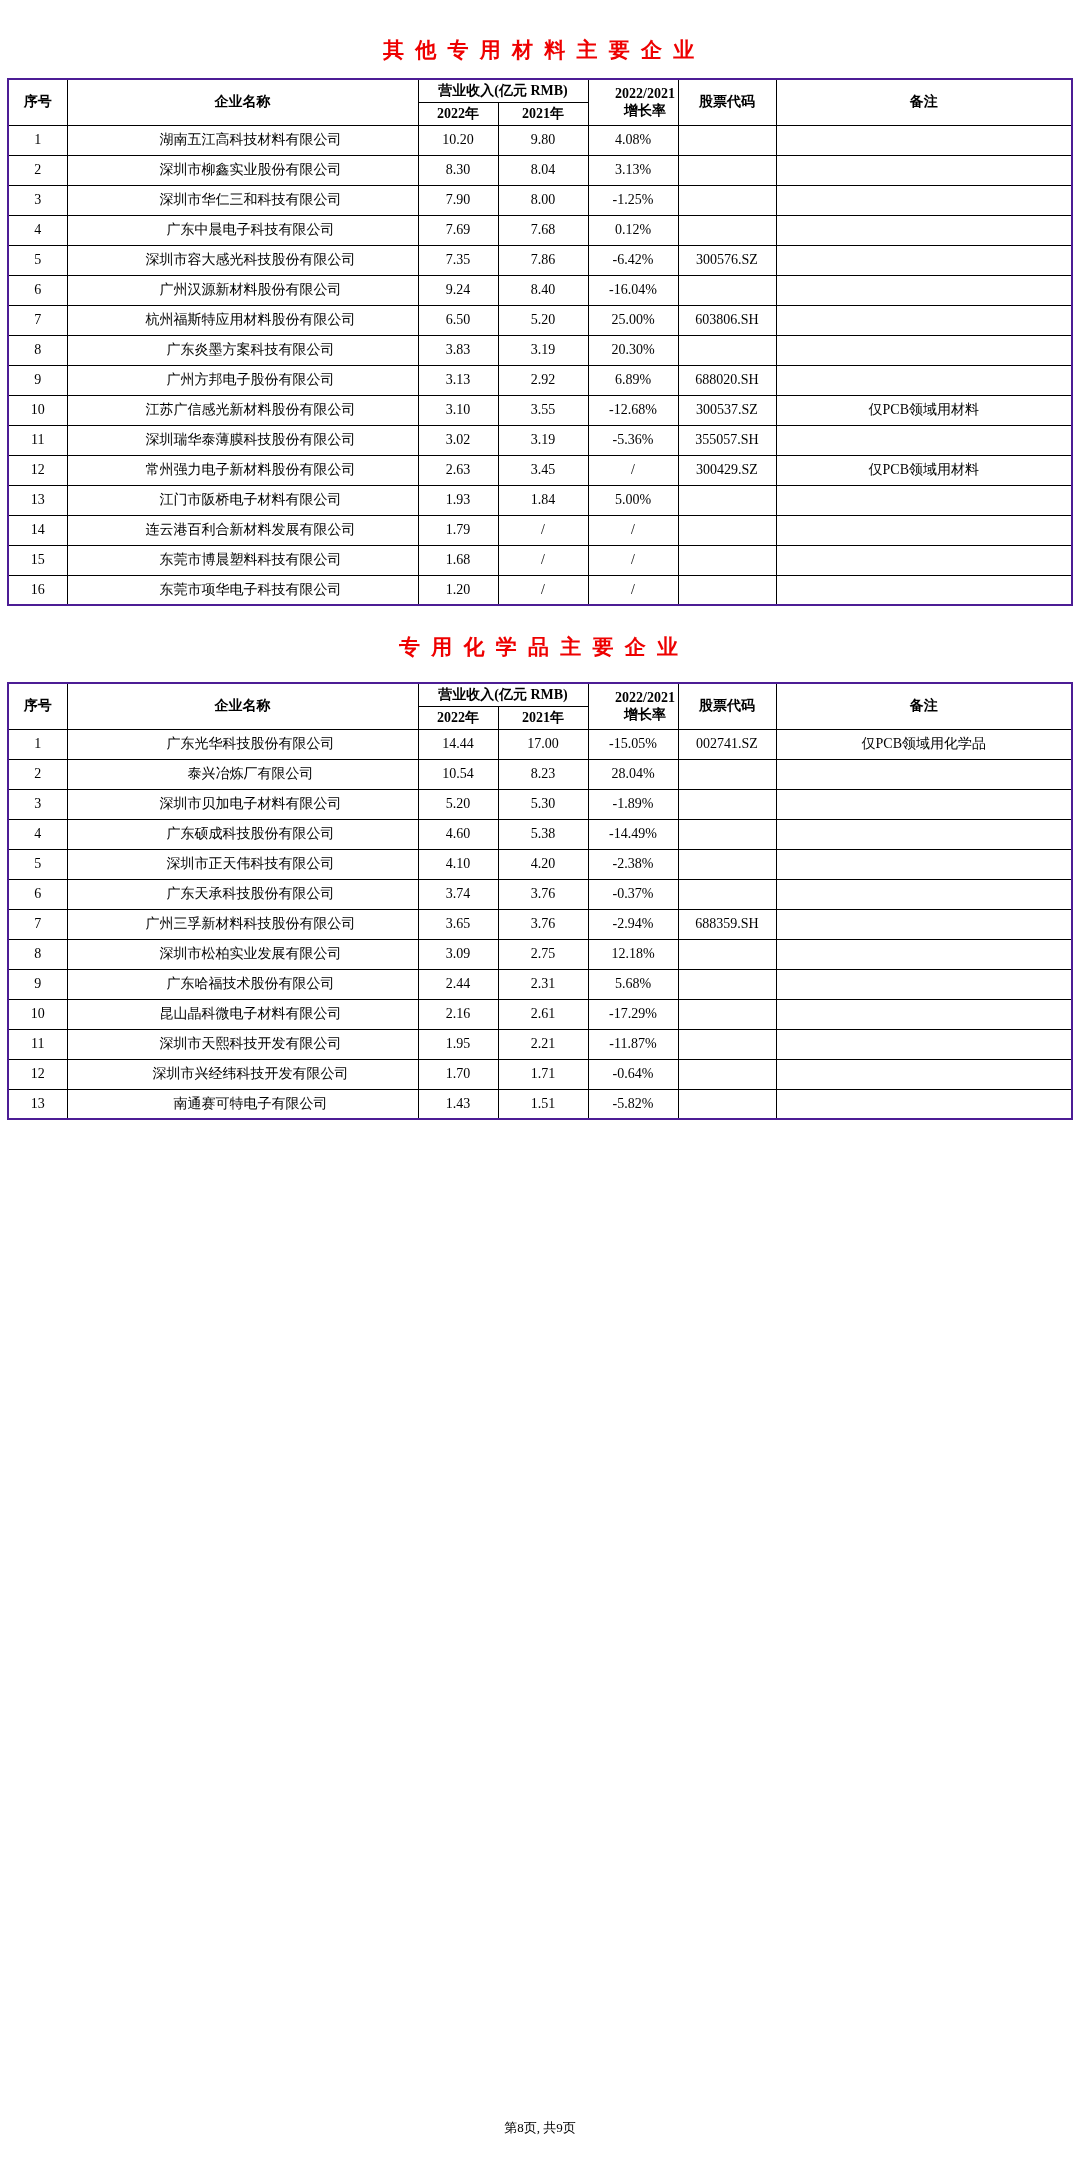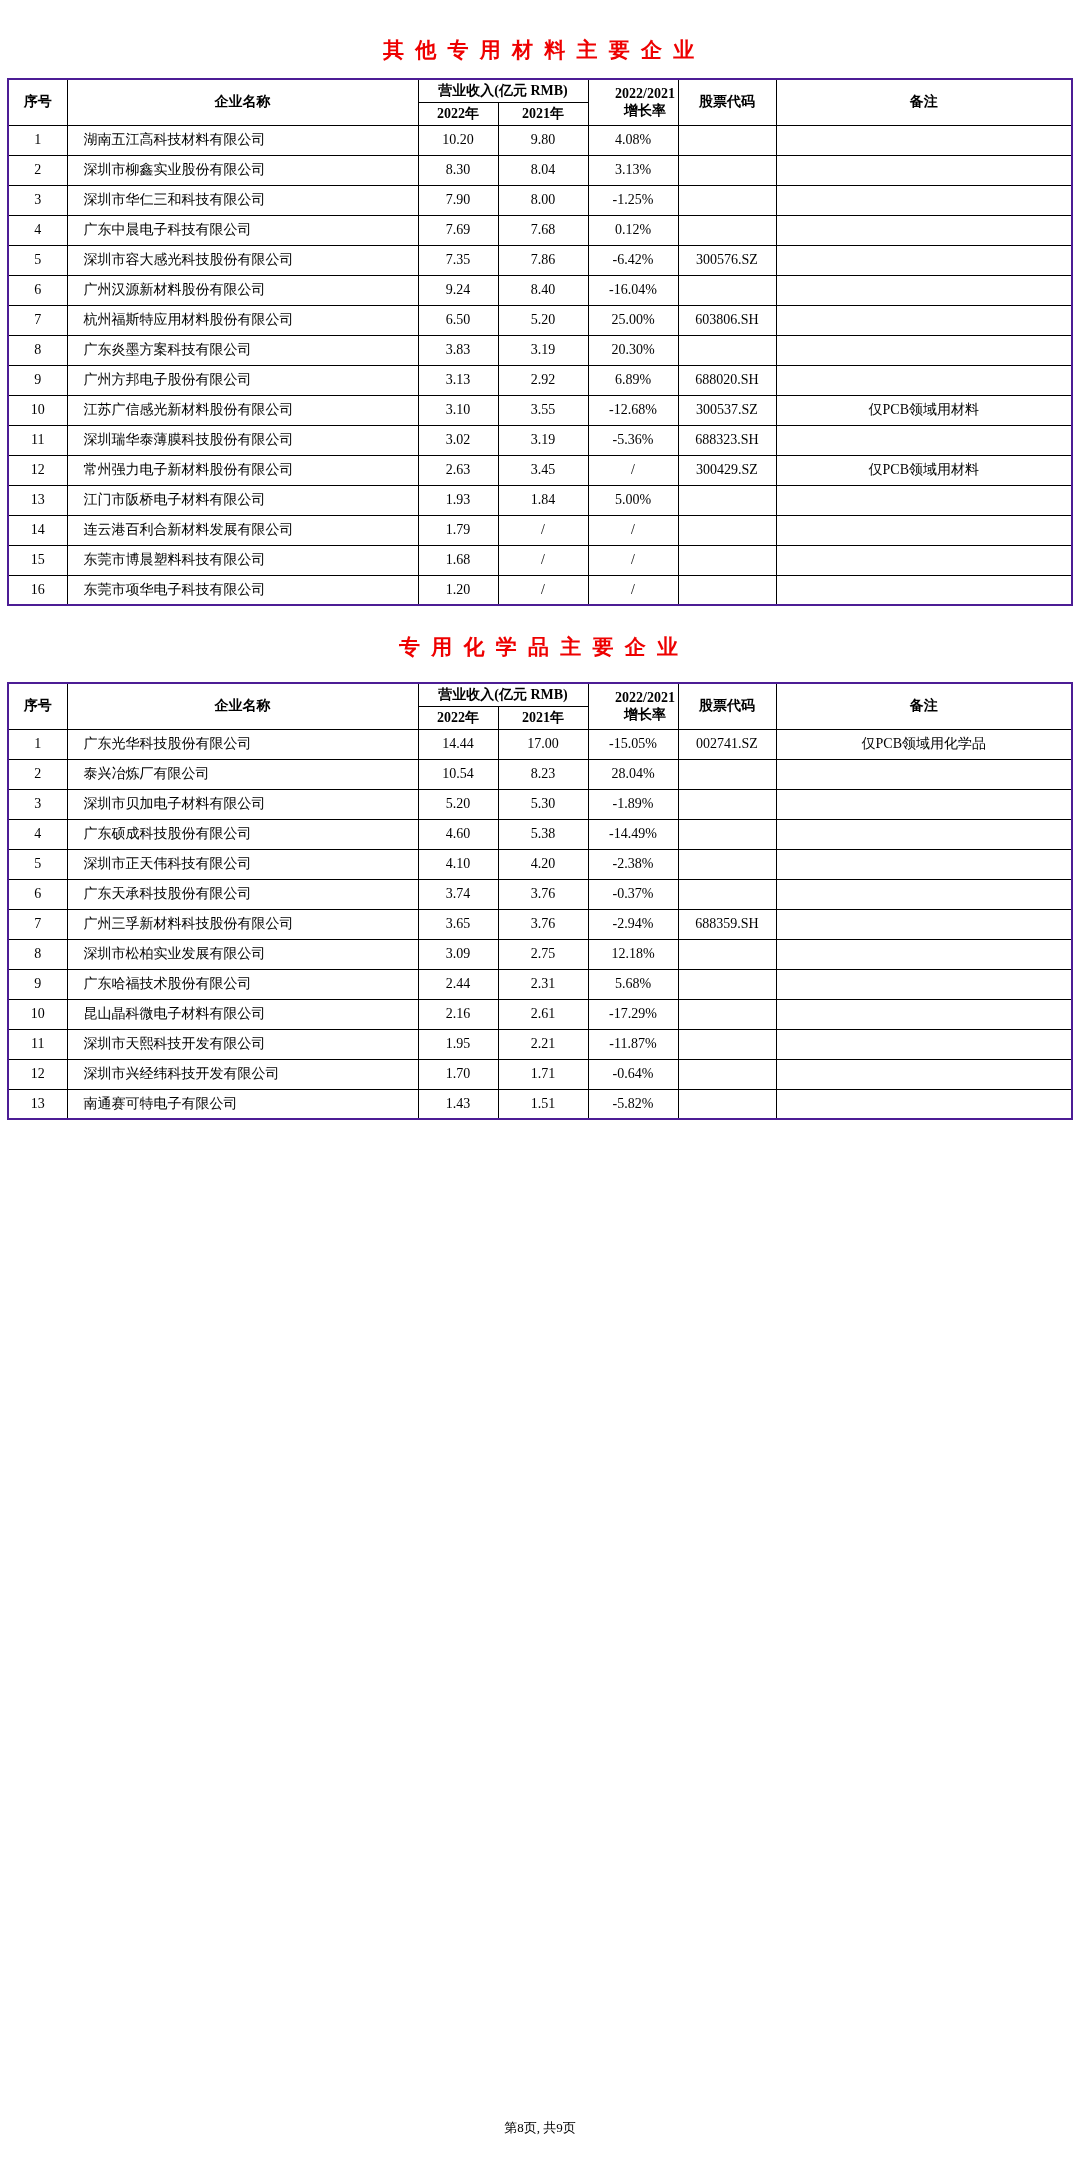--- a/index.html
+++ b/index.html
@@ -42,21 +42,21 @@
     font-size:14px;
     text-align:center;
     vertical-align:middle;
     padding:0;
     overflow:hidden;
     white-space:nowrap;
   }
   .data-table thead tr { height:23px; }
   .data-table th { font-weight:bold; }
   .data-table tbody tr { height:30px; }
-  .data-table td.c-company { text-align:left; padding-left:16px; }
+  .data-table td.c-company { text-align:center; padding-left:16px; }
   .growth-line { display:block; line-height:1.25;padding-left:24px; }
 
   .page-footer {
     position:absolute;
     left:0; right:0;
     top:2099px;
     text-align:center;
     font-size:13px;
     color:#000;
   }
@@ -185,21 +185,21 @@
           <td class="c-growth">-12.68%</td>
           <td class="c-stock">300537.SZ</td>
           <td class="c-remark">仅PCB领域用材料</td>
         </tr>
         <tr>
           <td class="c-no">11</td>
           <td class="c-company">深圳瑞华泰薄膜科技股份有限公司</td>
           <td class="c-2022">3.02</td>
           <td class="c-2021">3.19</td>
           <td class="c-growth">-5.36%</td>
-          <td class="c-stock">688323.SH</td>
+          <td class="c-stock">355057.SH</td>
           <td class="c-remark"></td>
         </tr>
         <tr>
           <td class="c-no">12</td>
           <td class="c-company">常州强力电子新材料股份有限公司</td>
           <td class="c-2022">2.63</td>
           <td class="c-2021">3.45</td>
           <td class="c-growth">/</td>
           <td class="c-stock">300429.SZ</td>
           <td class="c-remark">仅PCB领域用材料</td>

